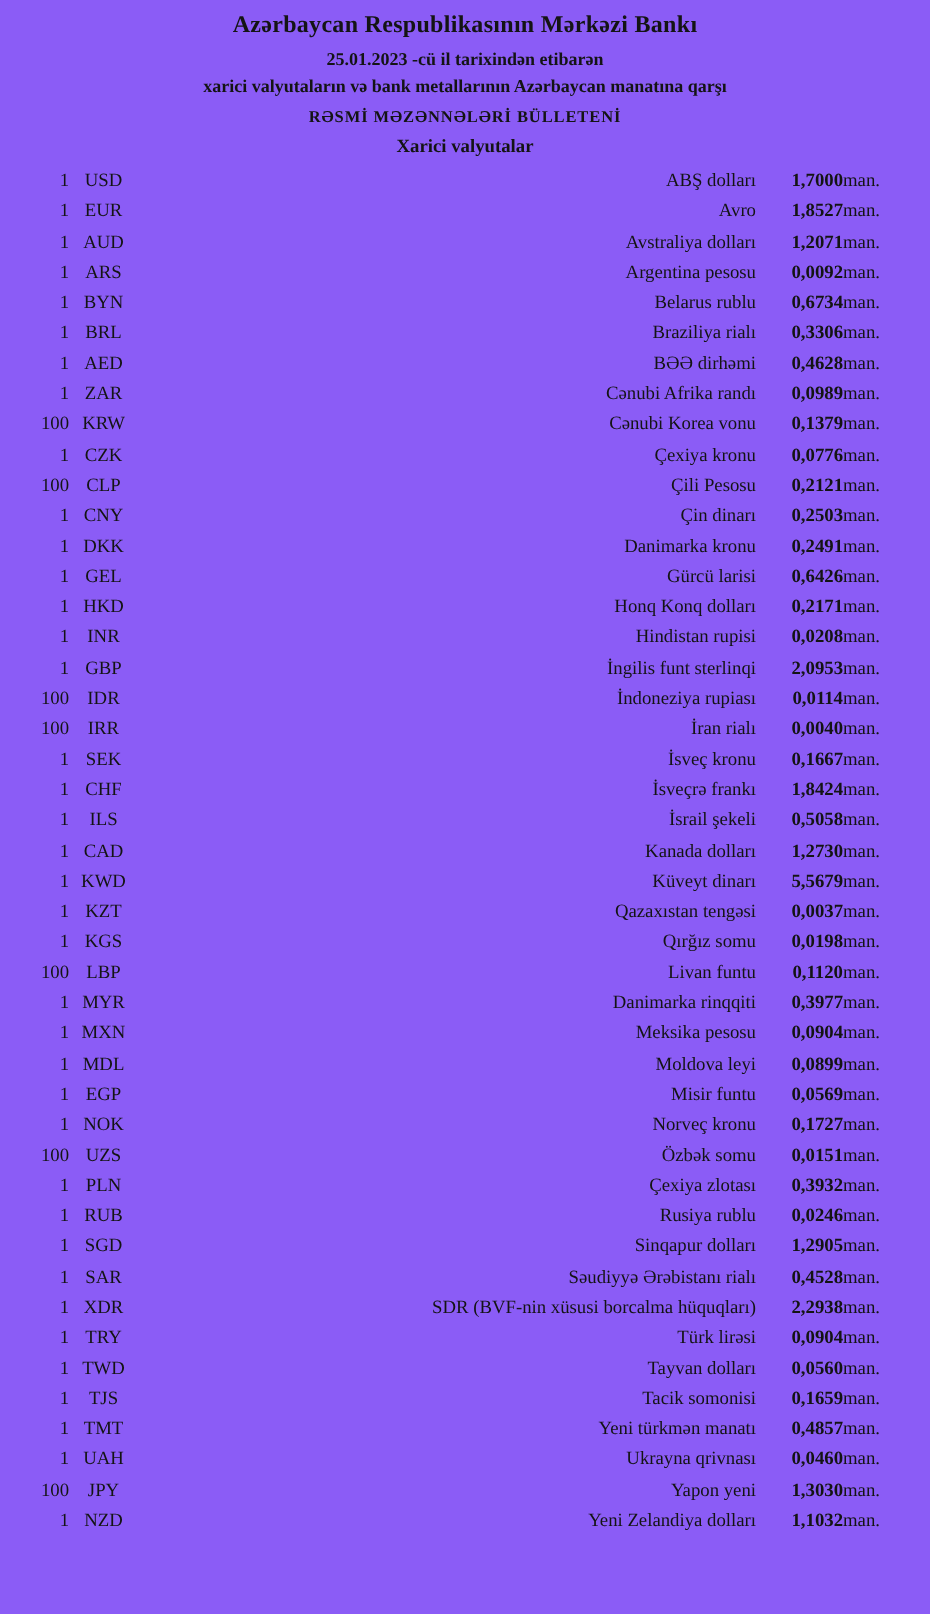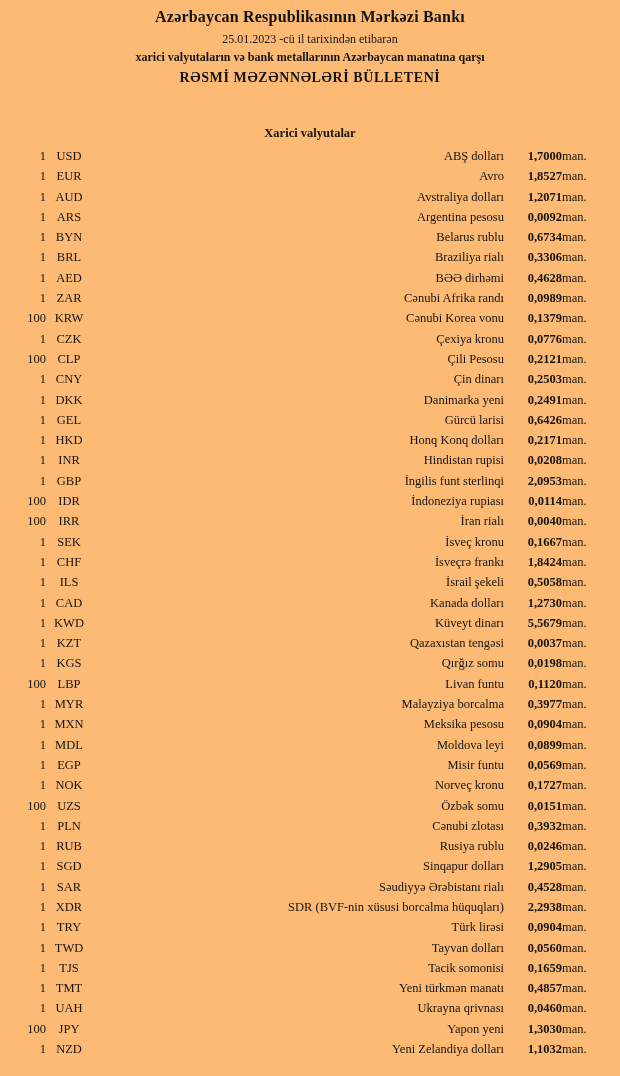--- a/index.html
+++ b/index.html
@@ -9,57 +9,56 @@
   }
   body {
     font-family: "Liberation Serif", "DejaVu Serif", serif;
     color: #141414;
   }
   .page {
     position: relative;
     width: 620px;
     height: 1076px;
     margin: 0 auto;
-    background: #fdba74;
+    background: #8b5cf6;
     box-sizing: border-box;
     padding-top: 6px;
     overflow: hidden;
   }
   .doc-header { text-align: center; }
   .bank-title {
     margin: 0;
     font-size: 16px;
     line-height: 22px;
     font-weight: bold;
     letter-spacing: 0.2px;
   }
   .date-line {
     font-size: 12px;
     line-height: 18px;
-    font-weight: normal;
+    font-weight: bold;
     margin-top: 2px;
   }
   .subtitle-line {
     font-size: 12px;
     line-height: 18px;
     font-weight: bold;
   }
   .bulletin-title {
-    font-size: 14px;
+    font-size: 11px;
     line-height: 20px;
     font-weight: bold;
     letter-spacing: 0.6px;
     margin-top: 2px;
   }
   .section-title {
     text-align: center;
     font-size: 12.5px;
     line-height: 18px;
     font-weight: bold;
-    margin-top: 36px;
   }
   table.rates {
     border-collapse: collapse;
     table-layout: fixed;
     margin-left: 14px;
     margin-top: 4px;
     width: 590px;
   }
   table.rates td {
     font-size: 12.5px;
@@ -171,21 +170,21 @@
         <tr>
           <td class="col-qty">1</td>
           <td class="col-code">CNY</td>
           <td class="col-name">Çin dinarı</td>
           <td class="col-rate">0,2503</td>
           <td class="col-unit">man.</td>
         </tr>
         <tr>
           <td class="col-qty">1</td>
           <td class="col-code">DKK</td>
-          <td class="col-name">Danimarka yeni</td>
+          <td class="col-name">Danimarka kronu</td>
           <td class="col-rate">0,2491</td>
           <td class="col-unit">man.</td>
         </tr>
         <tr>
           <td class="col-qty">1</td>
           <td class="col-code">GEL</td>
           <td class="col-name">Gürcü larisi</td>
           <td class="col-rate">0,6426</td>
           <td class="col-unit">man.</td>
         </tr>
@@ -276,21 +275,21 @@
         <tr>
           <td class="col-qty">100</td>
           <td class="col-code">LBP</td>
           <td class="col-name">Livan funtu</td>
           <td class="col-rate">0,1120</td>
           <td class="col-unit">man.</td>
         </tr>
         <tr>
           <td class="col-qty">1</td>
           <td class="col-code">MYR</td>
-          <td class="col-name">Malayziya borcalma</td>
+          <td class="col-name">Danimarka rinqqiti</td>
           <td class="col-rate">0,3977</td>
           <td class="col-unit">man.</td>
         </tr>
         <tr>
           <td class="col-qty">1</td>
           <td class="col-code">MXN</td>
           <td class="col-name">Meksika pesosu</td>
           <td class="col-rate">0,0904</td>
           <td class="col-unit">man.</td>
         </tr>
@@ -318,21 +317,21 @@
         <tr>
           <td class="col-qty">100</td>
           <td class="col-code">UZS</td>
           <td class="col-name">Özbək somu</td>
           <td class="col-rate">0,0151</td>
           <td class="col-unit">man.</td>
         </tr>
         <tr>
           <td class="col-qty">1</td>
           <td class="col-code">PLN</td>
-          <td class="col-name">Cənubi zlotası</td>
+          <td class="col-name">Çexiya zlotası</td>
           <td class="col-rate">0,3932</td>
           <td class="col-unit">man.</td>
         </tr>
         <tr>
           <td class="col-qty">1</td>
           <td class="col-code">RUB</td>
           <td class="col-name">Rusiya rublu</td>
           <td class="col-rate">0,0246</td>
           <td class="col-unit">man.</td>
         </tr>

